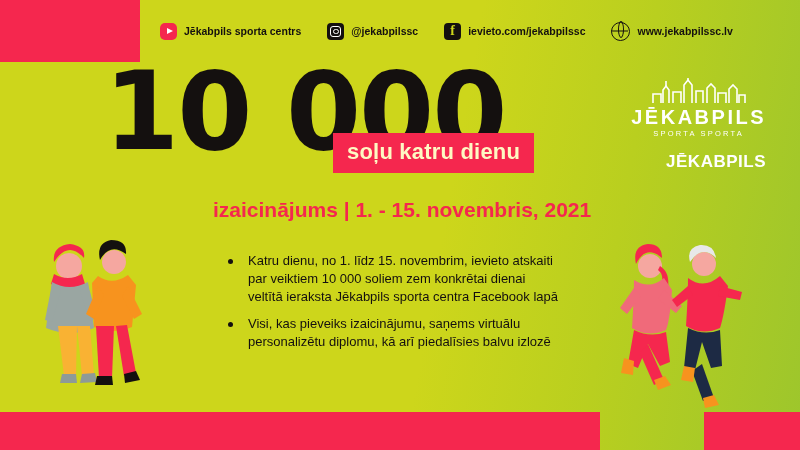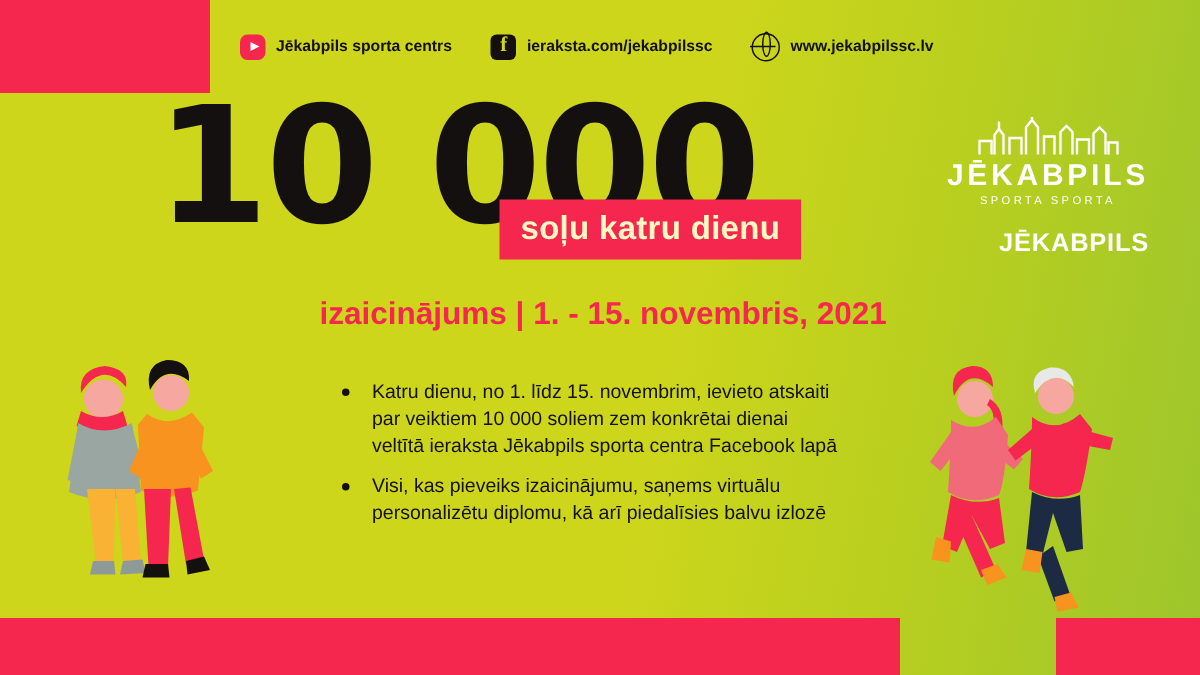--- a/index.html
+++ b/index.html
@@ -223,26 +223,32 @@
 
   <div class="social-bar">
 
     <div class="social-item">
       <span class="sq-icon yt">
           <span class="tri"></span>
         </span>
       <span>Jēkabpils sporta centrs</span>
     </div>
 
+    <div class="social-item">
+      <span class="sq-icon ig">
+          <span class="ring"></span>
+        </span>
+      <span>@jekabpilssc</span>
+    </div>
 
     <div class="social-item">
       <span class="sq-icon fb">
           <span class="f">f</span>
         </span>
-      <span>ieraksta.com/jekabpilssc</span>
+      <span>ievieto.com/jekabpilssc</span>
     </div>
 
     <div class="social-item">
       <span class="globe"></span>
       <span>www.jekabpilssc.lv</span>
     </div>
 
   </div>
 
   <div class="big-number">10 000</div>

